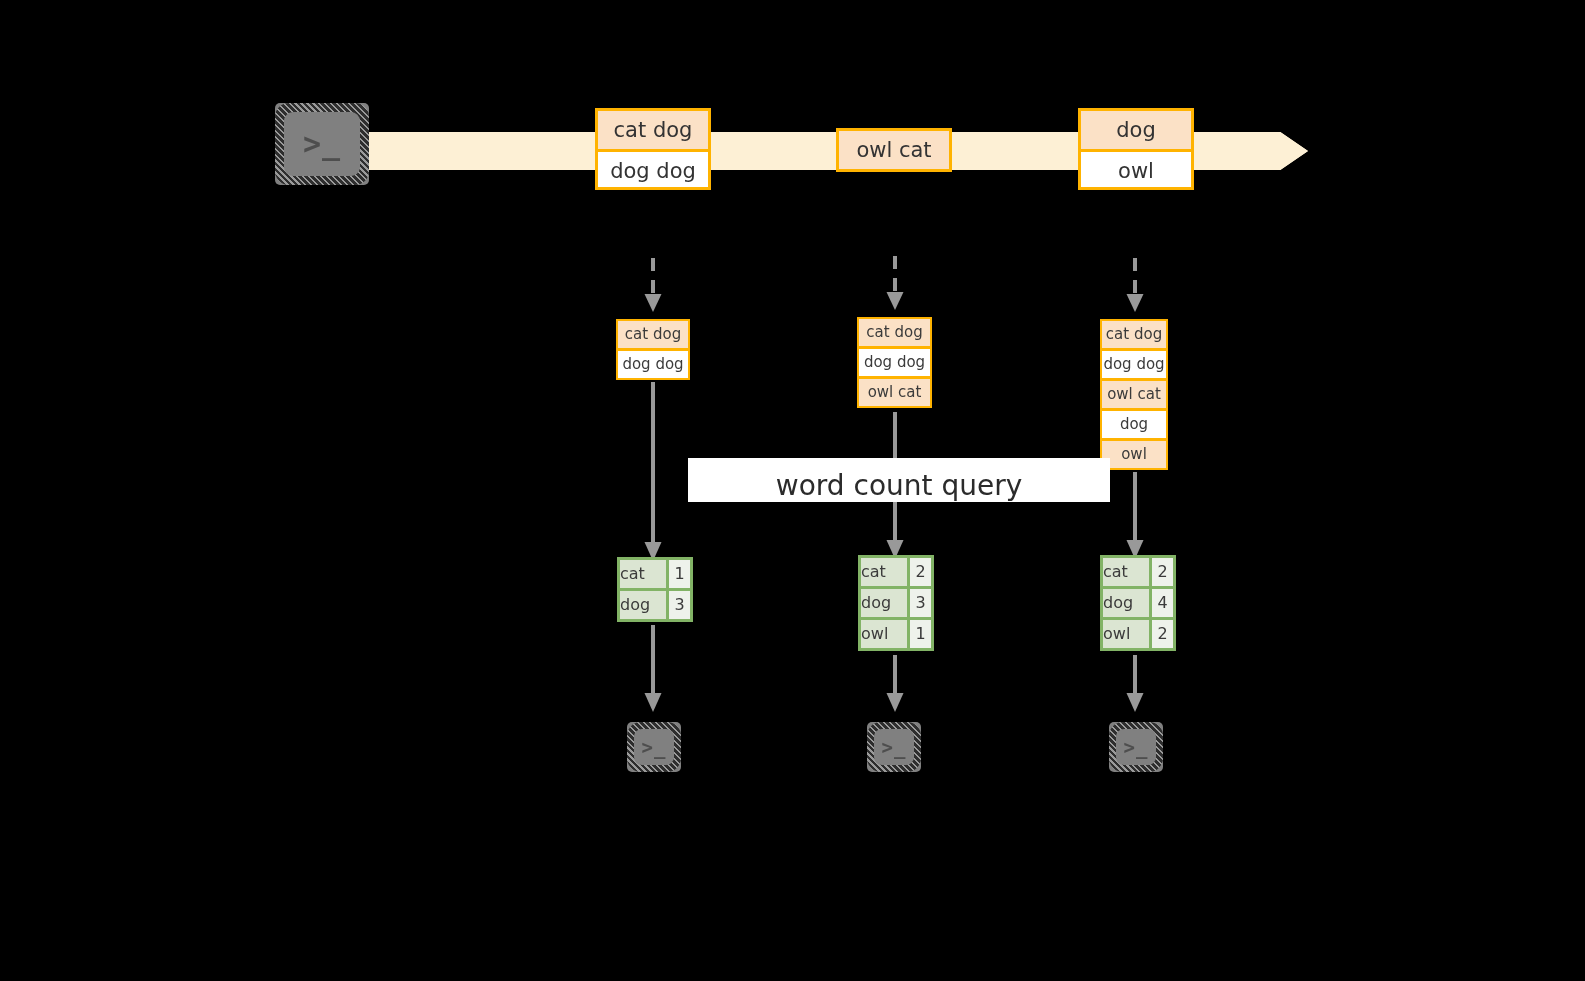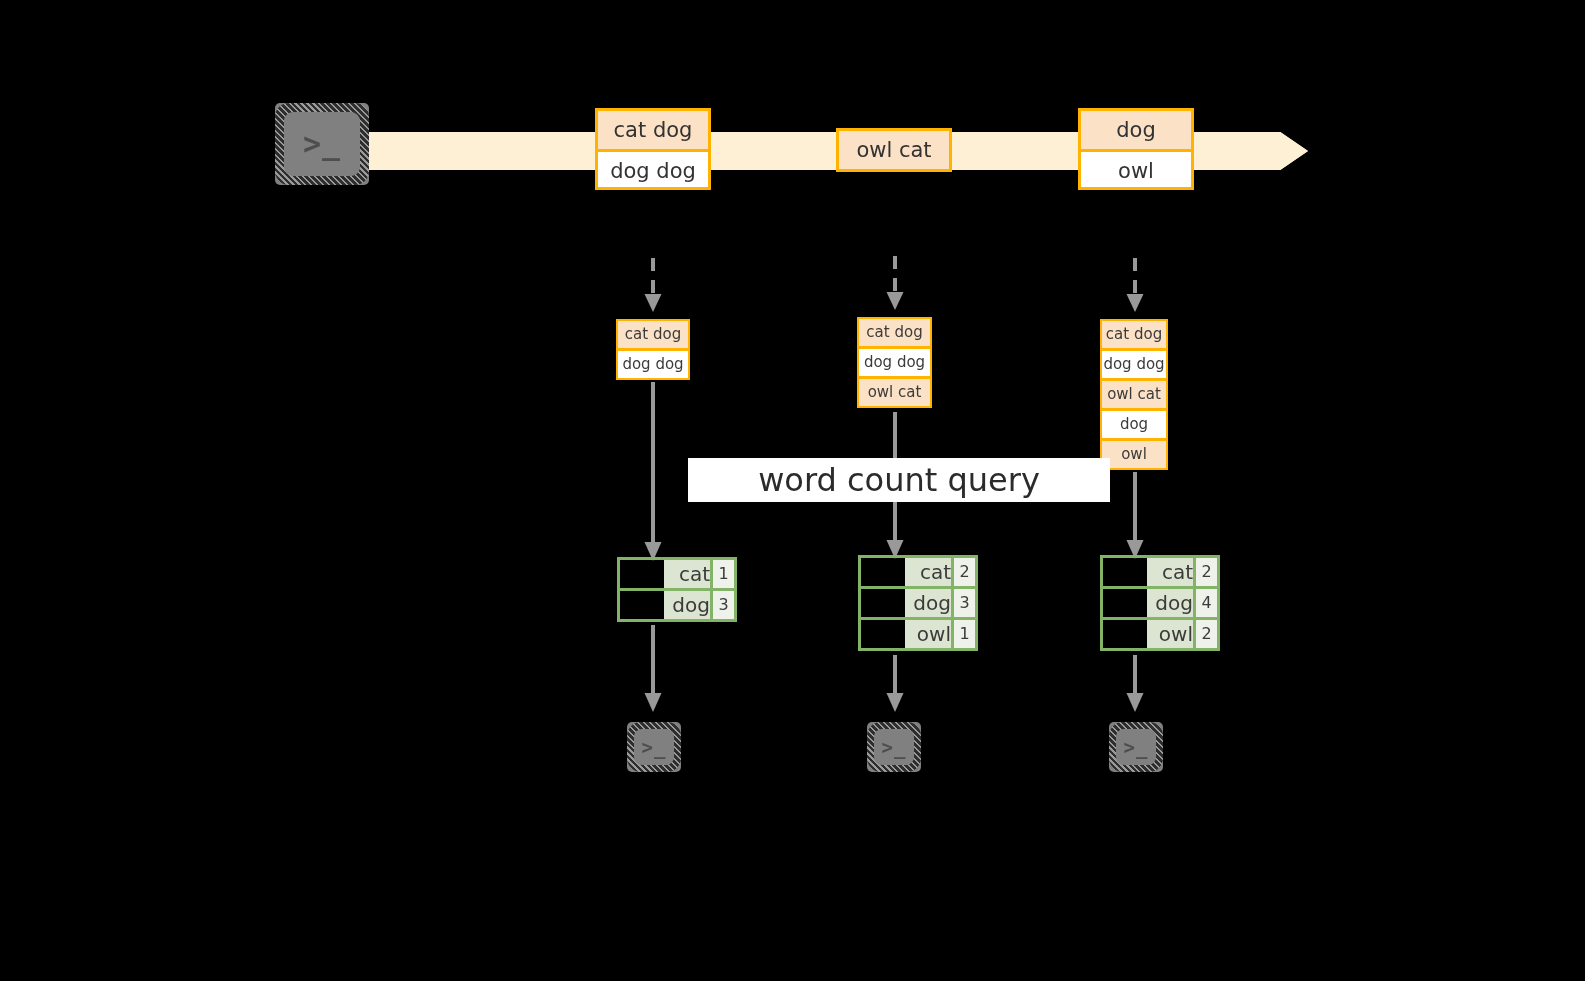--- a/index.html
+++ b/index.html
@@ -94,39 +94,39 @@
   #log-stack-3 .log-row{height:31px;}
 
   
   .result-table{position:absolute;border:3px solid #82b366;box-sizing:border-box;border-collapse:collapse;}
   .result-table .rrow{display:flex;}
   .result-table .rrow + .rrow{border-top:3px solid #82b366;}
   .cell-word{
     box-sizing:border-box;
     background:#dbe5d2;
     width:46px;height:28px;line-height:28px;
-    text-align:right;font-size:20px;color:#3b3b3b;margin-left:44px;
+    text-align:left;font-size:16px;color:#3b3b3b;
   }
   .cell-count{
     box-sizing:border-box;
     background:#eef2eb;
     border-left:3px solid #82b366;
     width:24px;height:28px;line-height:28px;
     text-align:center;font-size:16px;color:#3b3b3b;
   }
   #result-table-1{left:617px;top:557px;}
   #result-table-2{left:858px;top:555px;}
   #result-table-3{left:1100px;top:555px;}
 
   
   #query-label{
     position:absolute;left:688px;top:458px;width:422px;height:44px;
     background:#ffffff;
-    display:flex;align-items:center;justify-content:center;
-    font-size:32px;color:#2b2b2b;
+    display:flex;align-items:flex-end;justify-content:center;
+    font-size:28px;color:#2b2b2b;
     white-space:nowrap;
   }
 </style>
 </head>
 <body>
 
 <div class="stage">
 
   <div id="stream-arrow">
     <svg width="940" height="38" viewBox="0 0 940 38" xmlns="http://www.w3.org/2000/svg">

